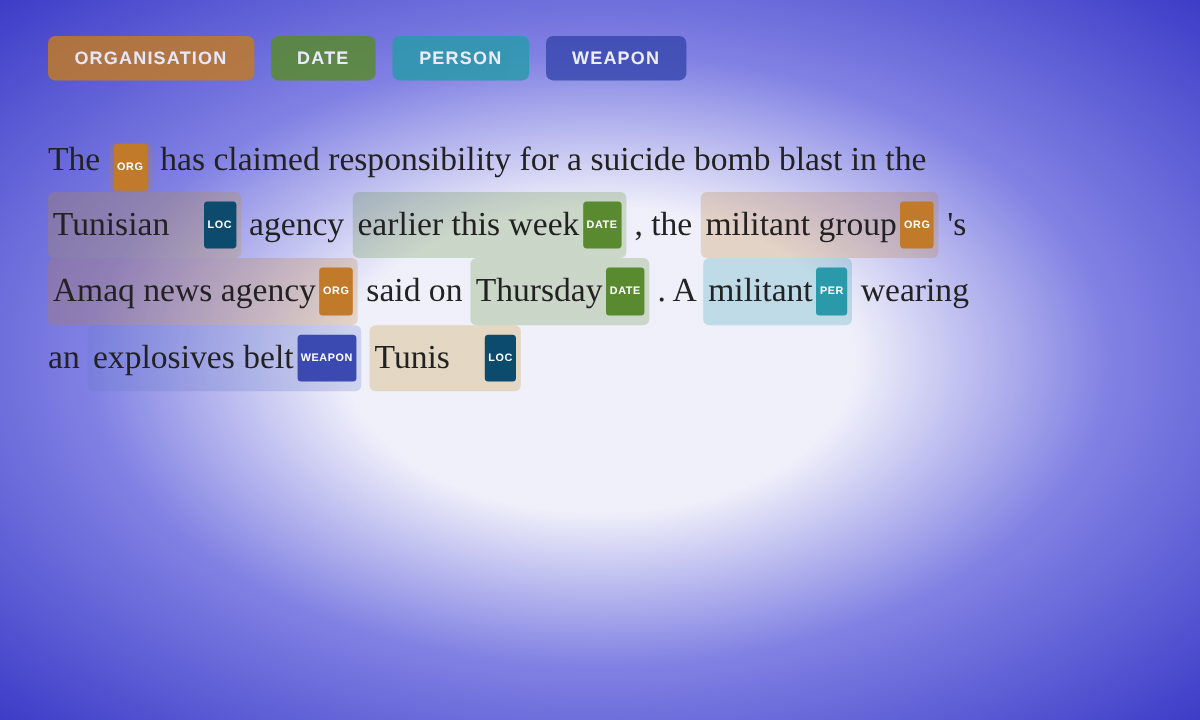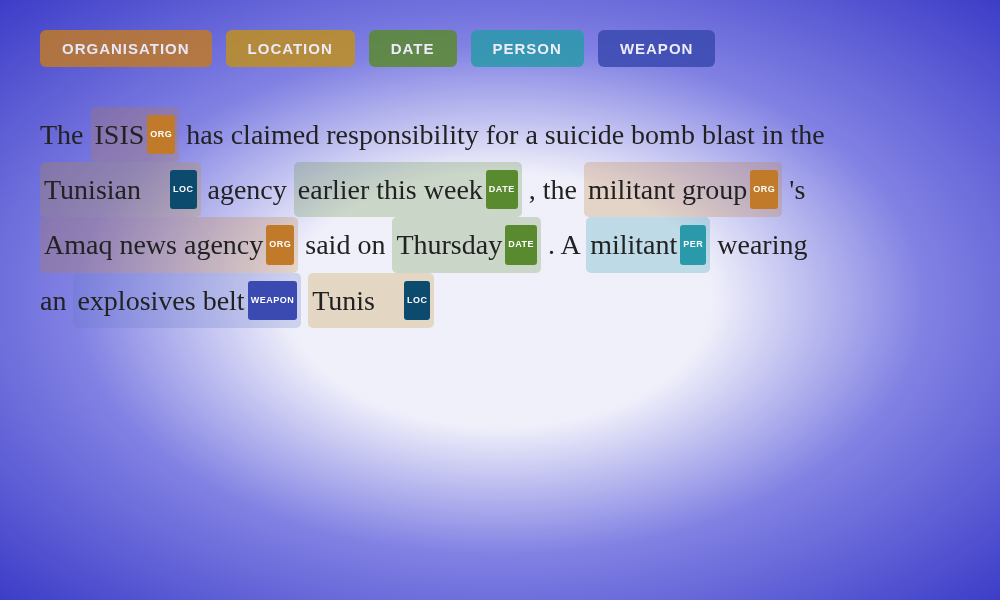--- a/index.html
+++ b/index.html
@@ -98,33 +98,31 @@
   </style>
 </head>
 <body>
 
 <div class="bg-glow"></div>
 
 <div class="content">
 
   <div class="legend-row">
     <div class="legend-badge legend-org">ORGANISATION</div>
-    <div class="legend-badge legend-loc">LOCATION</div>
     <div class="legend-badge legend-date">DATE</div>
     <div class="legend-badge legend-per">PERSON</div>
     <div class="legend-badge legend-wep">WEAPON</div>
   </div>
 
   <div class="text-area">
 
     
     <span>
       <span>The </span>
       <span class="entity org-entity">
-        <span>ISIS</span>
           <span class="entity-tag">ORG</span>
       </span>
       <span> has claimed responsibility for a suicide bomb blast in the</span>
     </span>
 
     <br>
 
     
     <span>
       <span class="entity loc-entity">

